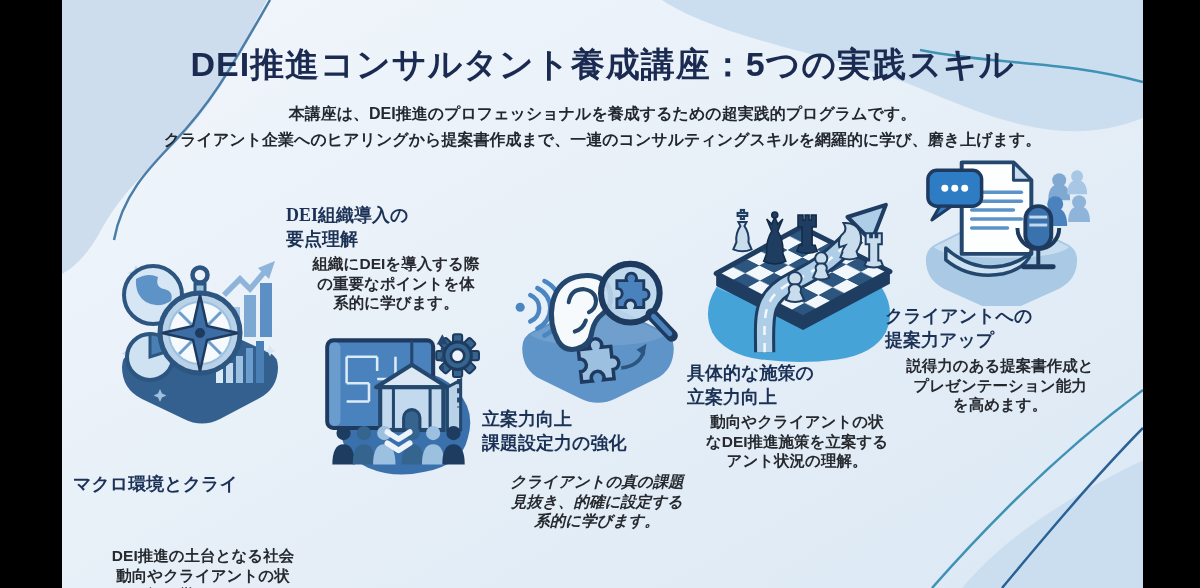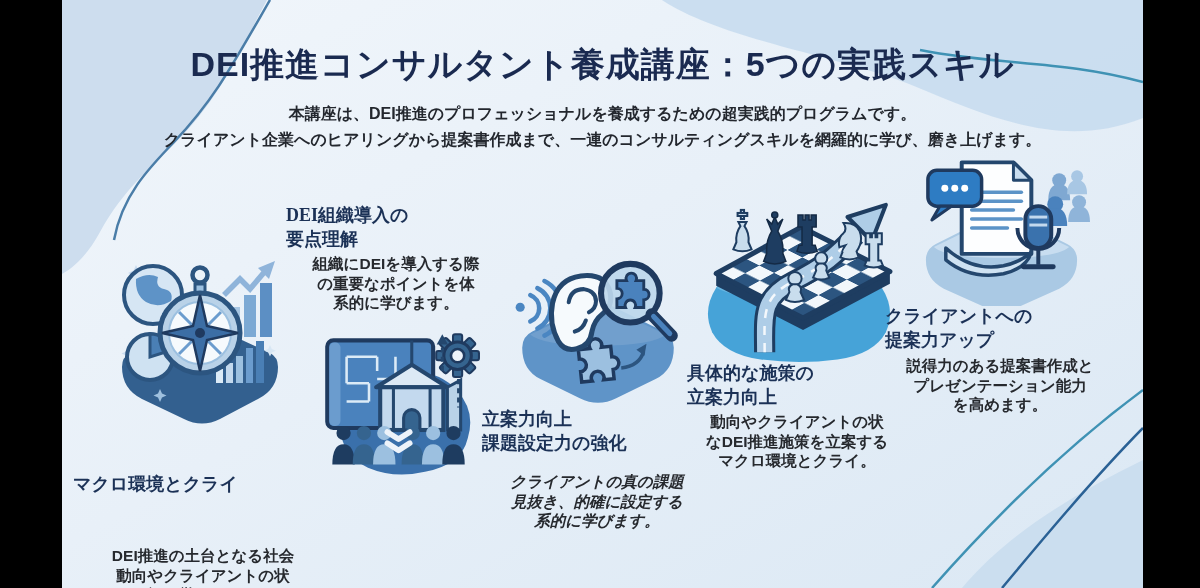--- a/index.html
+++ b/index.html
@@ -274,21 +274,21 @@
         </g>
       </svg>
     </div>
     <h2 class="ctitle t4">
       <span class="ln">具体的な施策の</span>
       <span class="ln">立案力向上</span>
     </h2>
     <p class="cdesc d4">
       <span class="ln">動向やクライアントの状</span>
       <span class="ln">なDEI推進施策を立案する</span>
-      <span class="ln">マクロ環境とクライ。</span>
+      <span class="ln">アント状況の理解。</span>
     </p>
 
     <div class="illus i5">
       <svg viewBox="0 0 185 150">
         <path d="M92,55 L158,88 Q168,93 168,104 Q168,124 150,133 L110,151 Q92,159 74,151 L34,133 Q16,124 16,104 Q16,93 26,88 Z" fill="#aac9e4"></path>
         <path d="M92,58 L160,91 Q148,102 92,102 Q36,102 24,91 Z" fill="#cfe2f2" opacity="0.8"></path>
         <g>
           <circle cx="150" cy="24" r="7" fill="#7fa8d2"></circle>
             <path d="M139,44 Q139,28 150,28 Q161,28 161,44 Z" fill="#7fa8d2"></path>
           <circle cx="168" cy="20" r="6" fill="#a8c7e4"></circle>

